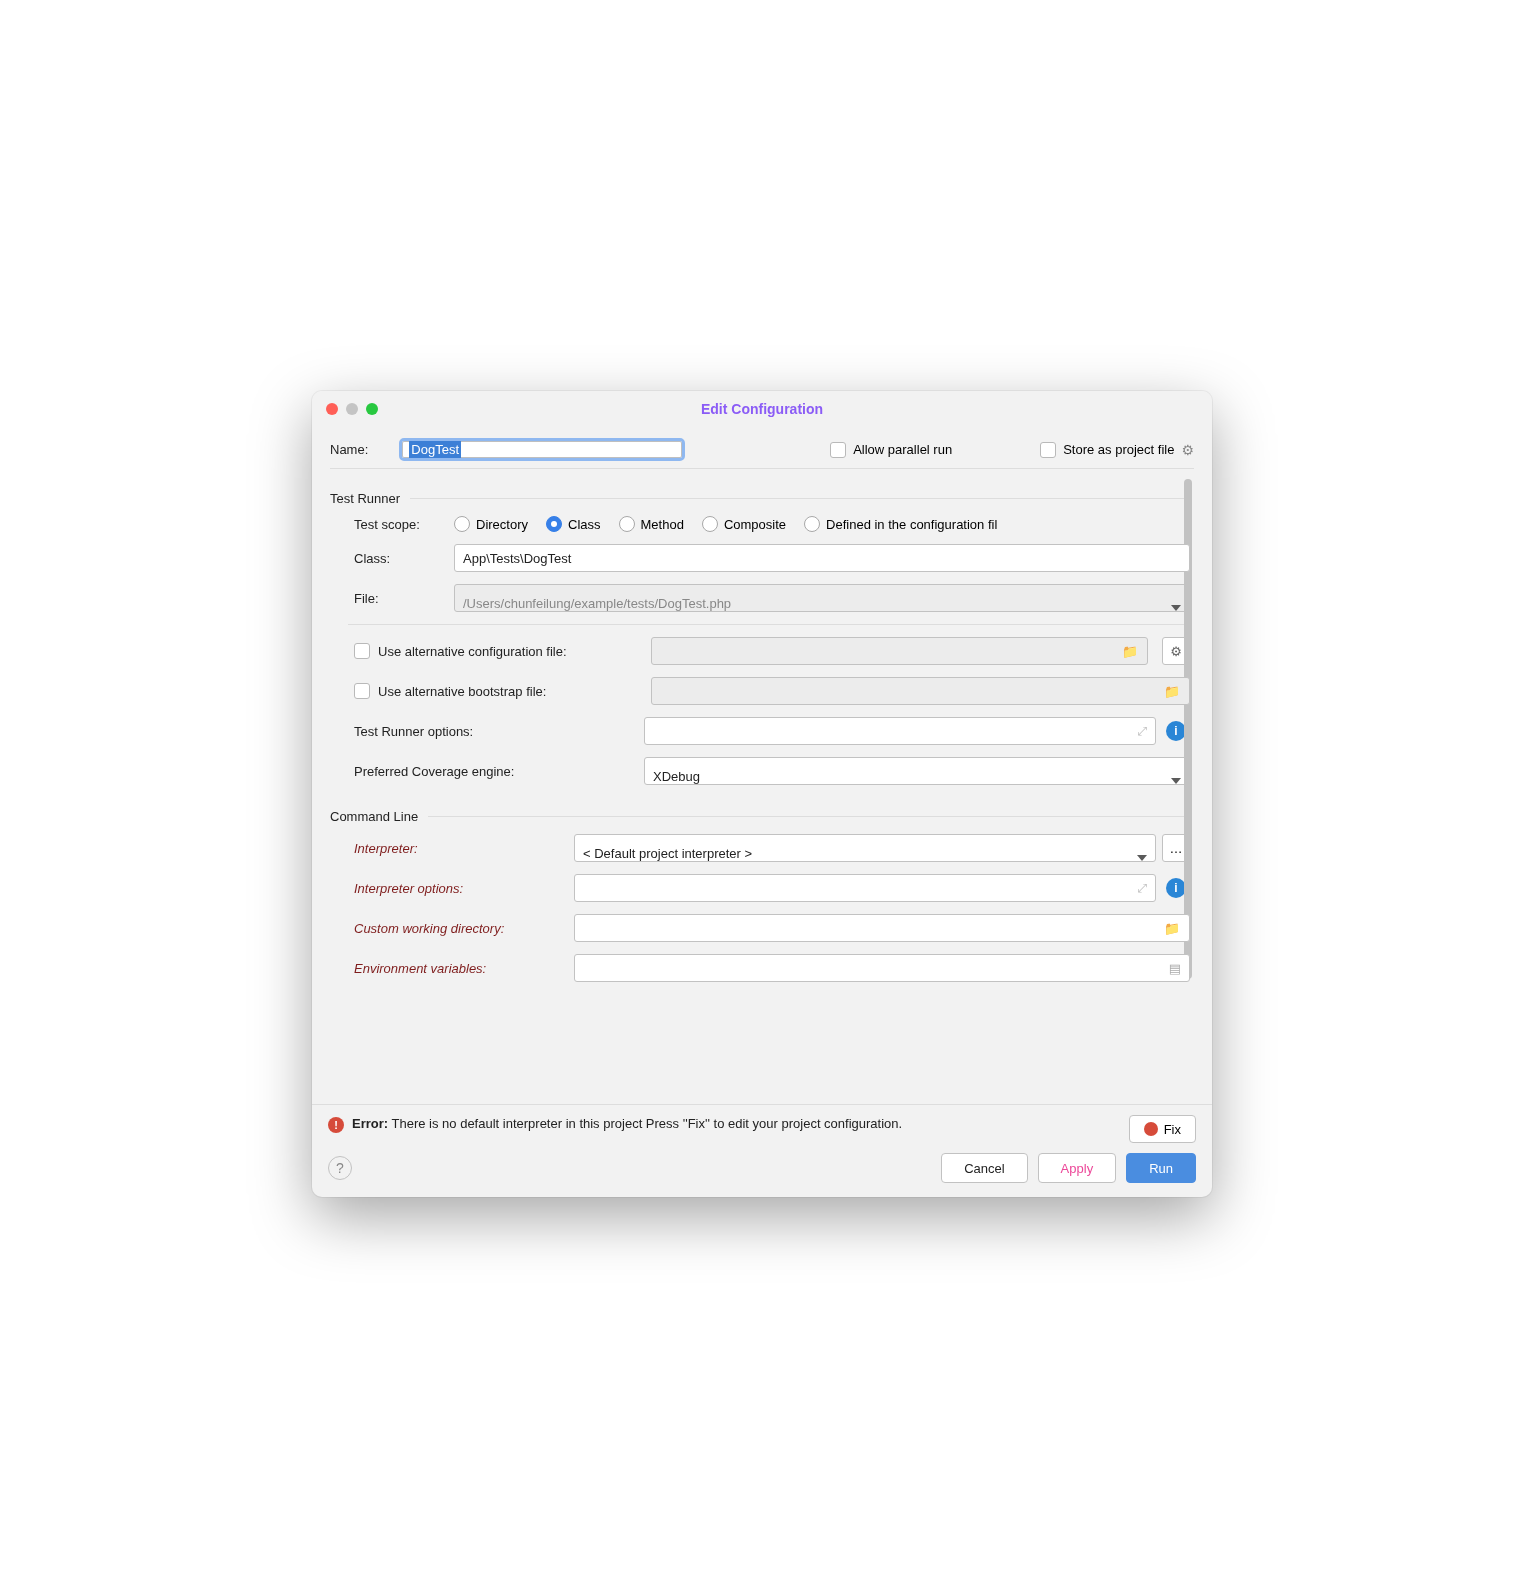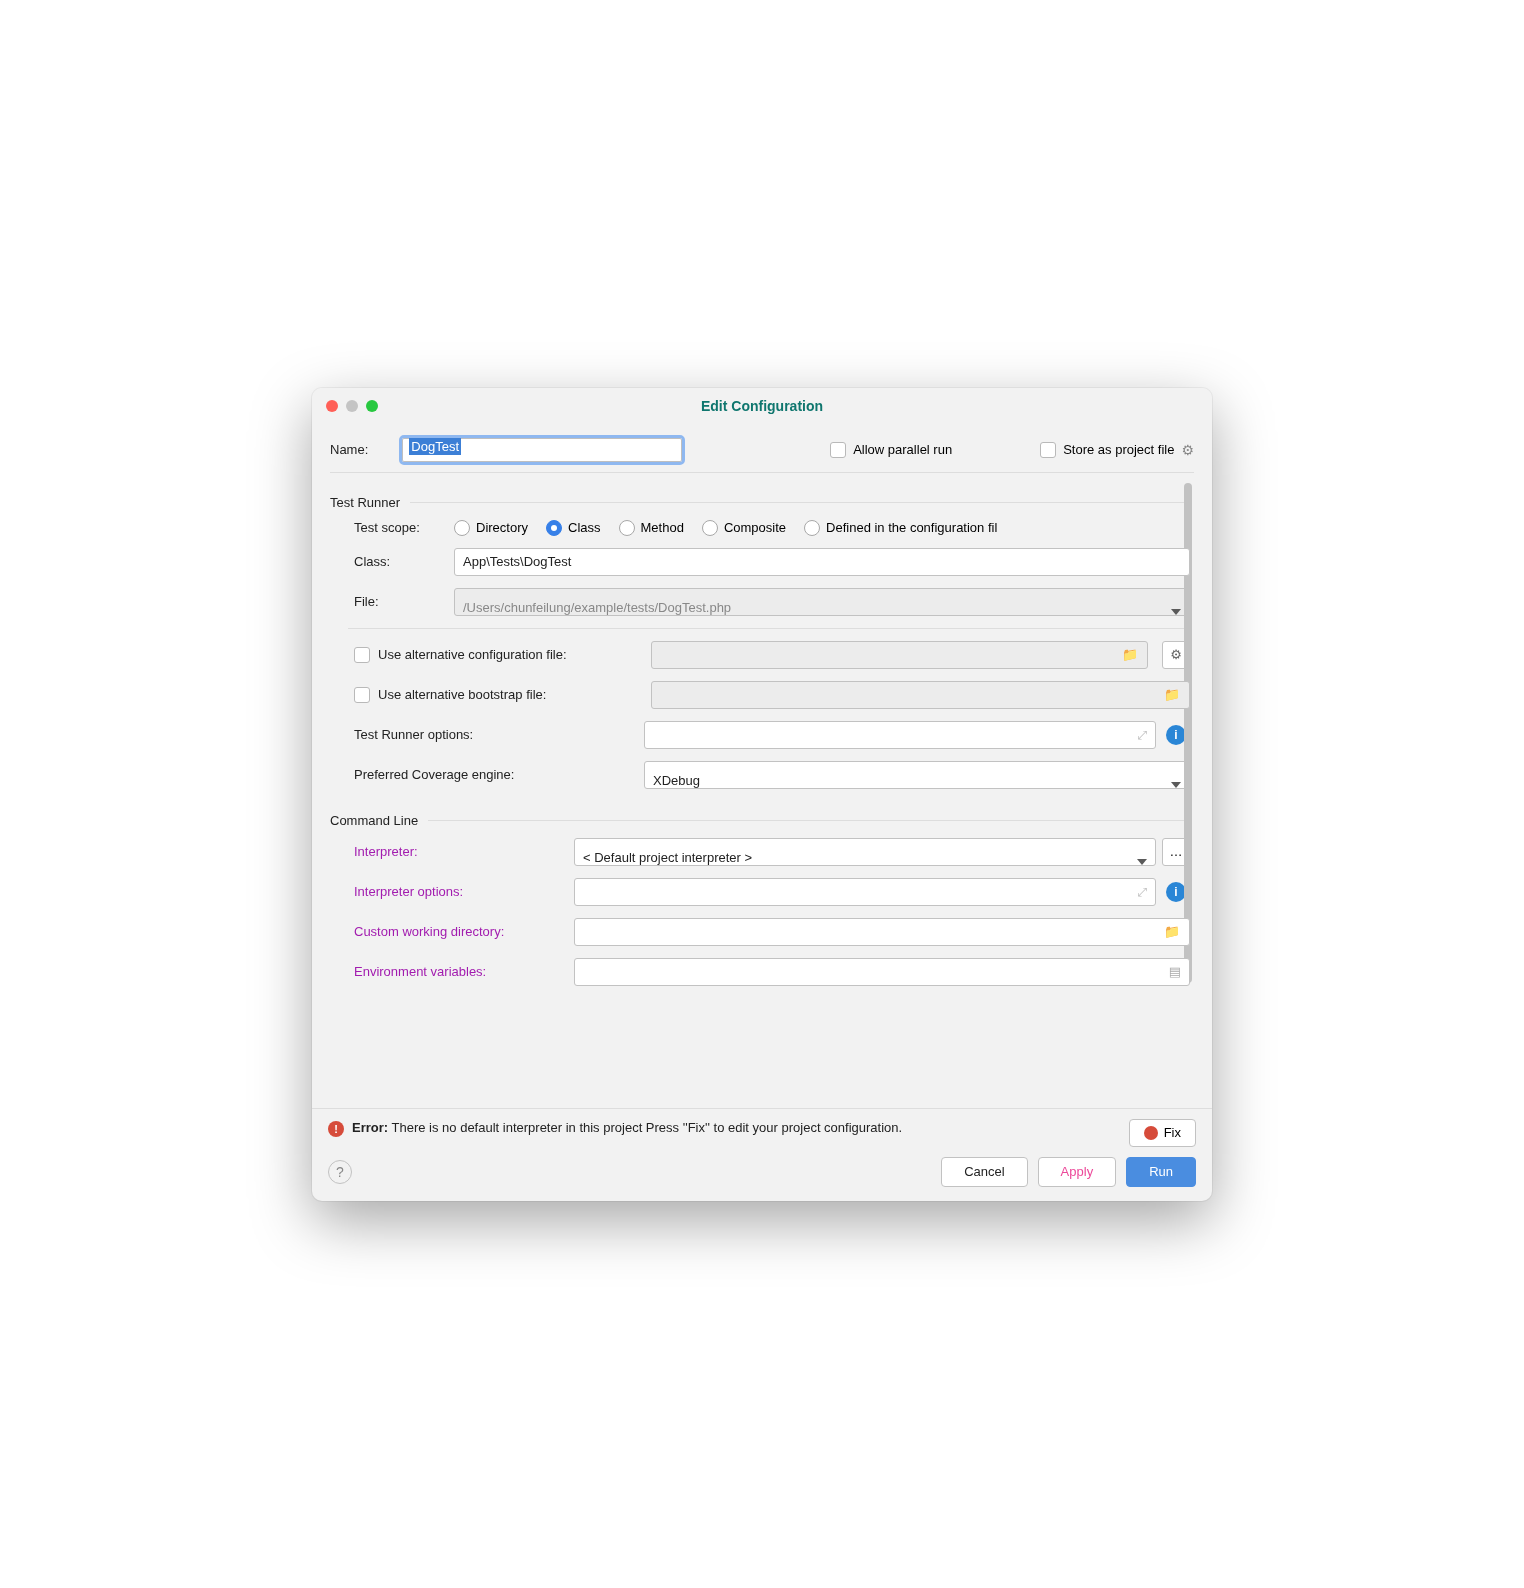--- a/index.html
+++ b/index.html
@@ -34,27 +34,27 @@
   position: absolute;
   left: 14px;
   top: 12px;
   display: flex;
   gap: 8px;
 }
 .tl { width: 12px; height: 12px; border-radius: 50%; }
 .tl.red { background: #ff5f57; }
 .tl.yellow { background: #c4c4c4; }
 .tl.green { background: #28c840; }
-.title { font-weight: 600; font-size: 14px; color: #0f766e; }
+.title { font-weight: 600; font-size: 14px; color: #8b5cf6; }
 .content { padding: 14px 18px 6px 18px; }
 .row { display: flex; align-items: center; margin-bottom: 10px; }
 .label { color: #222; }
 .name-input {
   width: 280px;
-  height: 24px;
+  height: 17px;
   border: 1px solid #bfbfbf;
   background: #fff;
   padding: 0 6px;
   outline: 3px solid #8fb8f0;
   outline-offset: 0;
   border-radius: 2px;
   font-size: 13px;
 }
 .name-input span { background: #3c7fd6; color: #fff; padding: 1px 2px; }
 .checkbox {
@@ -73,21 +73,21 @@
   position: absolute; right: 2px; top: 10px; width: 8px; height: 500px;
   background: #c2c2c2; border-radius: 4px;
 }
 .section-header {
   display: flex; align-items: center; gap: 10px; margin: 8px 0 10px 0;
 }
 .section-title { color: #222; font-size: 13px; white-space: nowrap; }
 .section-line { flex: 1; height: 1px; background: #ddd; }
 .form-row { display: flex; align-items: center; margin-bottom: 12px; padding-left: 24px; }
 .form-label { width: 100px; color: #222; }
-.form-label-wide { width: 220px; color: #a21caf; }
+.form-label-wide { width: 220px; color: #7f1d1d; font-style: italic; }
 .radio-group { display: flex; gap: 18px; align-items: center; }
 .radio-item { display: flex; align-items: center; gap: 6px; }
 .radio {
   width: 16px; height: 16px; border: 1px solid #a8a8a8; border-radius: 50%; background: #fff;
   display: flex; align-items: center; justify-content: center;
 }
 .radio.checked { border-color: #3780e8; background: #3780e8; }
 .radio.checked::after { content: ""; width: 6px; height: 6px; background: #fff; border-radius: 50%; }
 .text-input {
   flex: 1; height: 28px; border: 1px solid #c2c2c2; background: #fff; padding: 0 8px;

